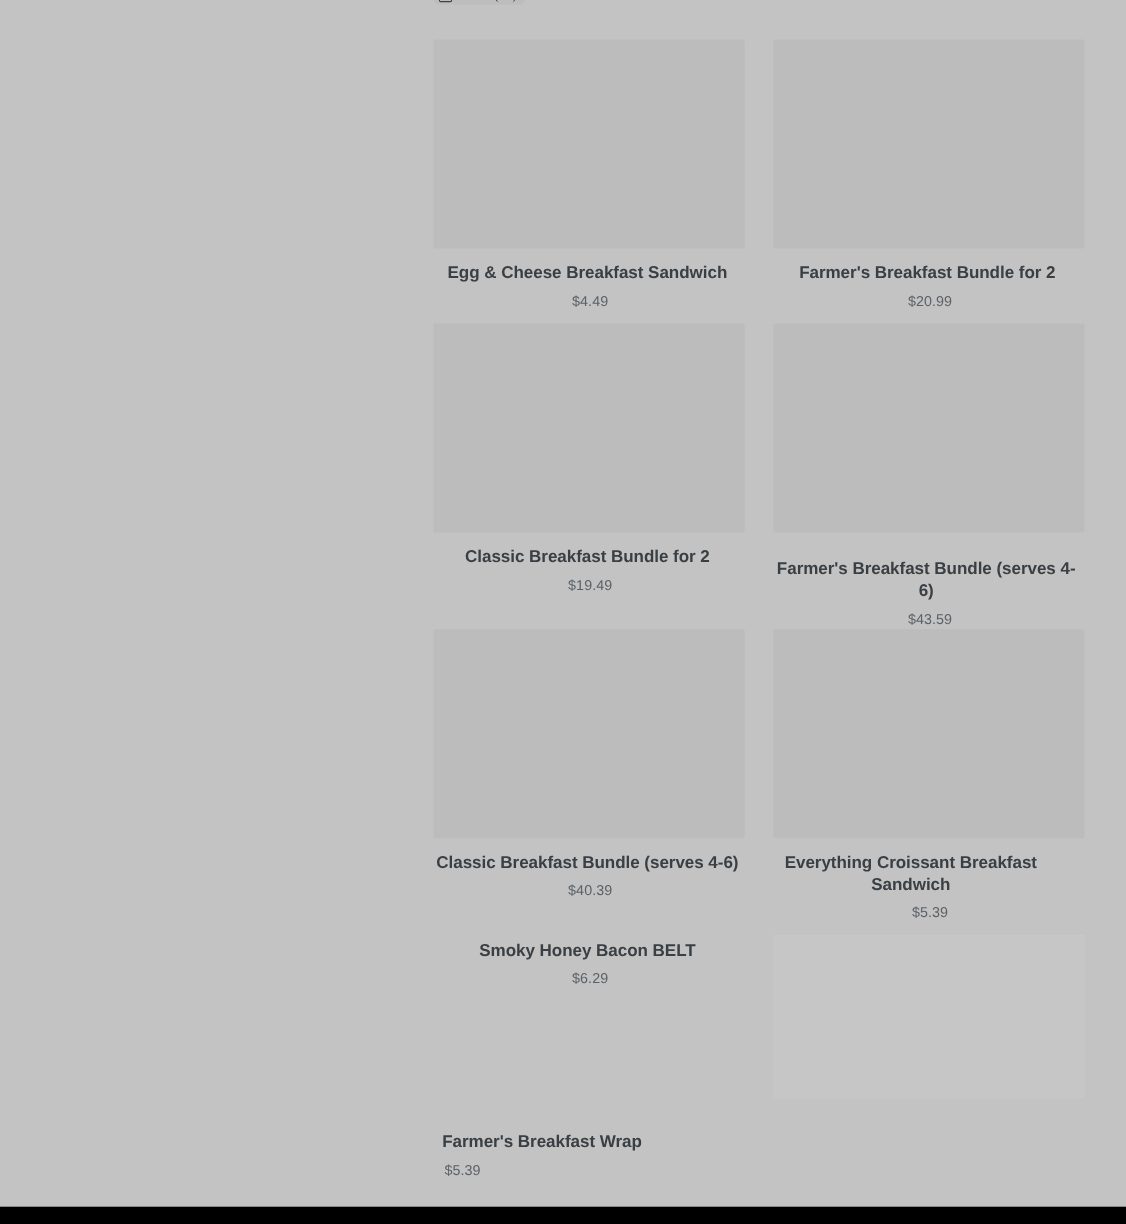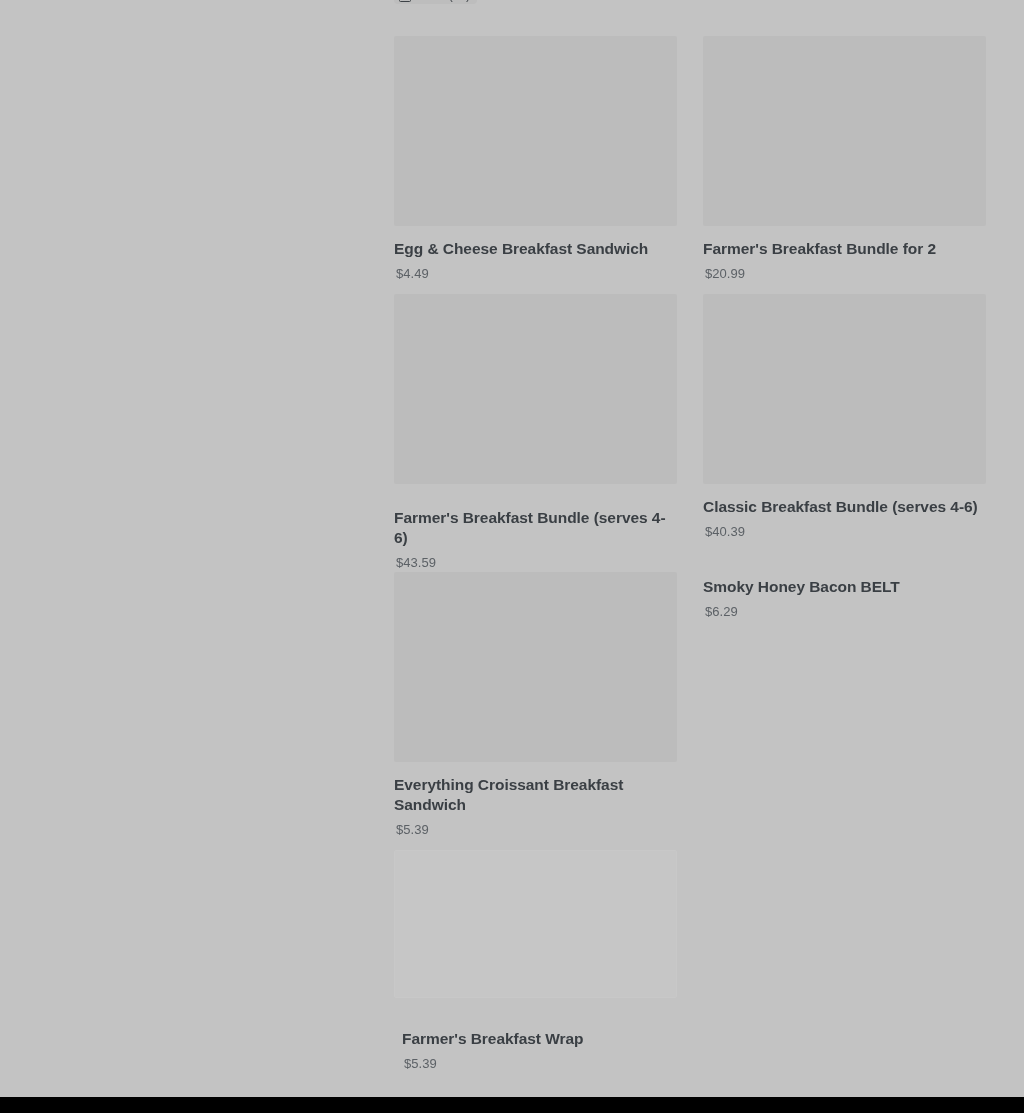--- a/index.html
+++ b/index.html
@@ -121,20 +121,21 @@
     font-size: 13px;
     line-height: 16px;
     font-weight: 400;
     color: #5c6166;
     letter-spacing: .05px;
   }
 
   
   .cell {
     position: relative;
+    text-align: center;
   }
 
   
   .bottom-bar {
     position: absolute;
     left: 0;
     bottom: 0;
     width: 1024px;
     height: 16px;
     background: #000000;
@@ -163,20 +164,27 @@
       </div>
 
       <div class="cell" style="height:258px;">
         <a class="product-card">
           <span class="thumb"></span>
           <div class="p-title">Farmer's Breakfast Bundle for 2</div>
           <div class="p-price">$20.99</div>
         </a>
       </div>
 
+      <div class="cell" style="height:278px;">
+        <a class="product-card">
+          <span class="thumb"></span>
+          <div class="p-title">Classic Breakfast Bundle for 2</div>
+          <div class="p-price">$19.49</div>
+        </a>
+      </div>
 
       <div class="cell" style="height:278px;">
         <a class="product-card">
           <span class="thumb"></span>
           <div class="p-title" style="max-width:278px;margin-top:24px;">Farmer's Breakfast Bundle (serves 4-6)</div>
           <div class="p-price">$43.59</div>
         </a>
       </div>
 
       <div class="cell" style="height:278px;">

